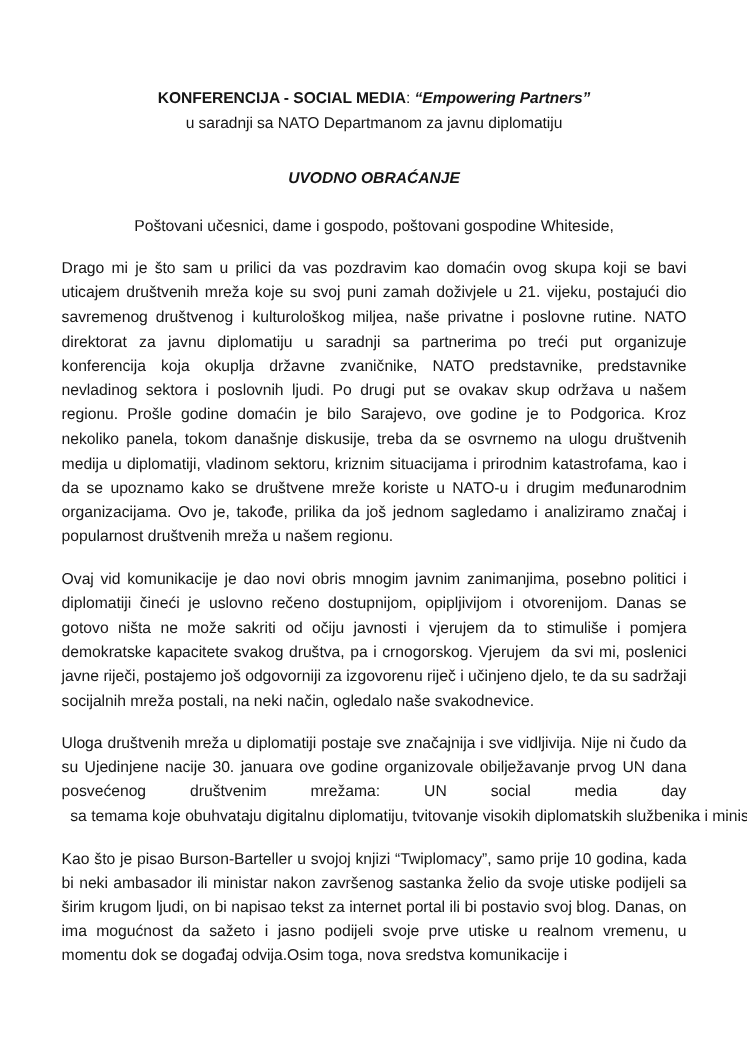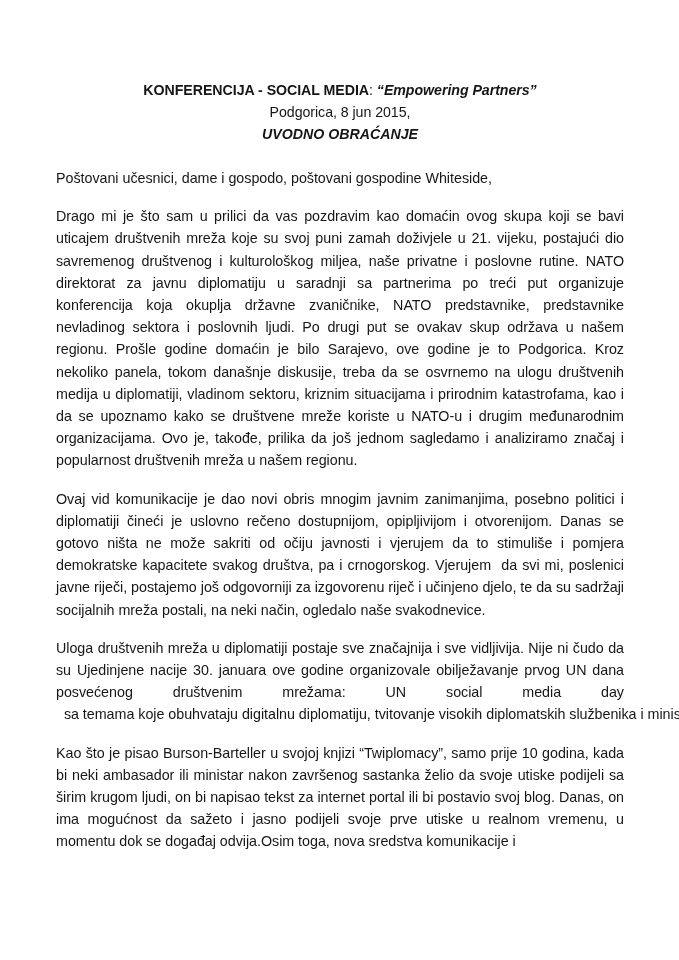--- a/index.html
+++ b/index.html
@@ -51,20 +51,21 @@
     font-weight: bold;
   }
   .t-bolditalic {
     font-weight: bold;
     font-style: italic;
   }
   .t-italic {
   }
 
   .subject-block {
+    margin-top: 28px;
     text-align: center;
   }
   .subject-line {
     font-size: 14.2px;
     line-height: 22px;
     font-weight: bold;
     font-style: italic;
     color: #161616;
   }
 
@@ -76,41 +77,41 @@
     margin: 0 0 16px 0;
     font-size: 14.3px;
     line-height: 22.2px;
     text-align: justify;
     color: #161616;
     letter-spacing: -0.03px;
     word-spacing: 0px;
     hyphens: none;
   }
   p.para.no-justify {
-    text-align: left;
+    text-align: center;
   }
   p.para:last-child {
     margin-bottom: 16px;
   }
   
   .sp {
     white-space: pre;
   }
 </style>
 </head>
 <body>
 
 <div class="page">
   <div class="content">
 
     <div class="doc-header">
       <div class="header-line title-line">
         <span class="t-bold">KONFERENCIJA - SOCIAL MEDIA</span><span>:</span> <span class="t-bolditalic">“Empowering Partners”</span>
       </div>
-      <div class="header-line">Podgorica, 8 jun 2015,</div>
+      <div class="header-line">u saradnji sa NATO Departmanom za javnu diplomatiju</div>
     </div>
 
     <div class="subject-block">
       <div class="subject-line">UVODNO OBRAĆANJE</div>
     </div>
 
     <div class="body-block">
 
       <p class="para no-justify">Poštovani učesnici, dame i gospodo, poštovani gospodine Whiteside,</p>
 

